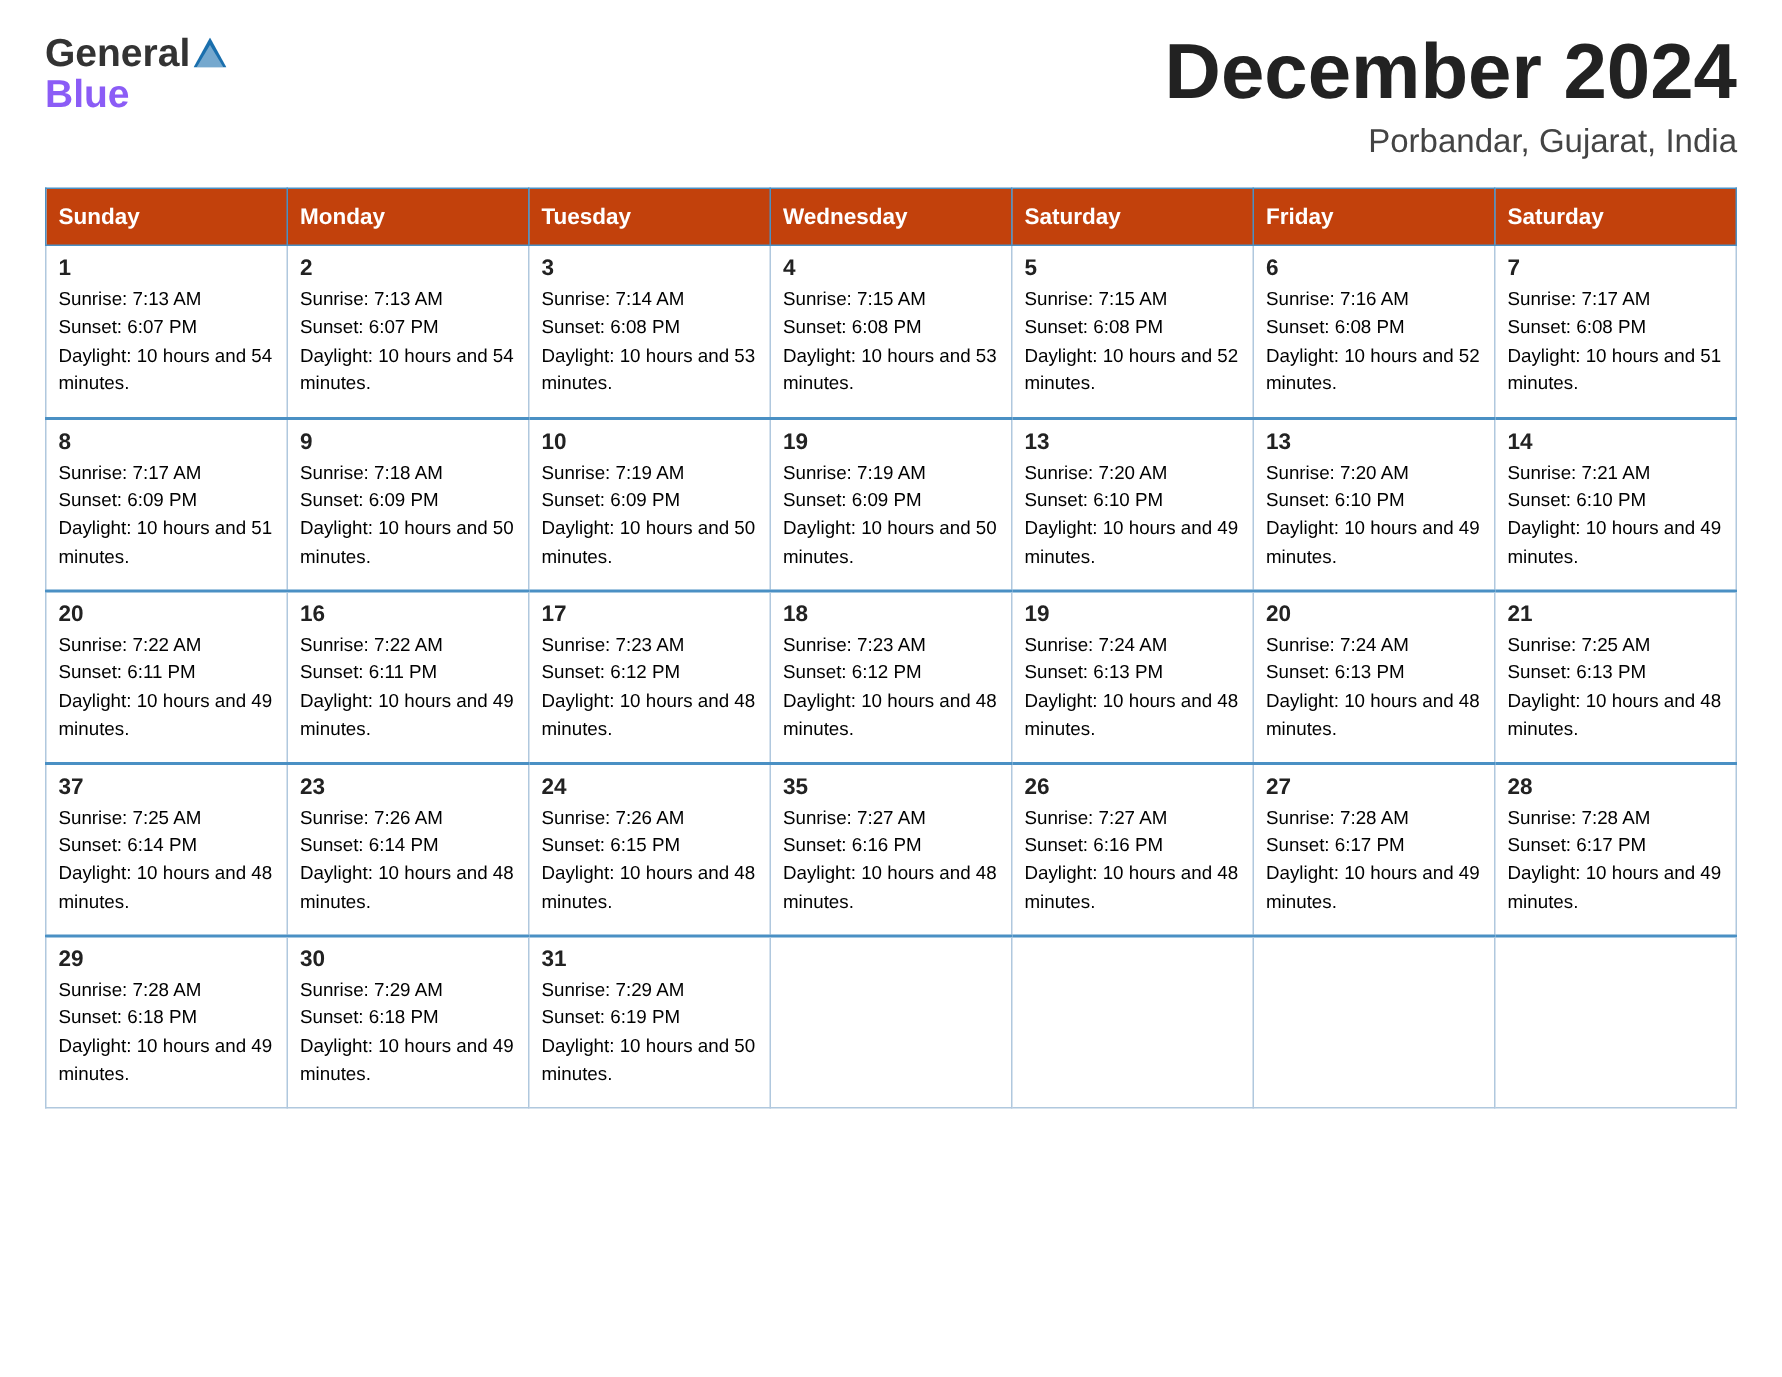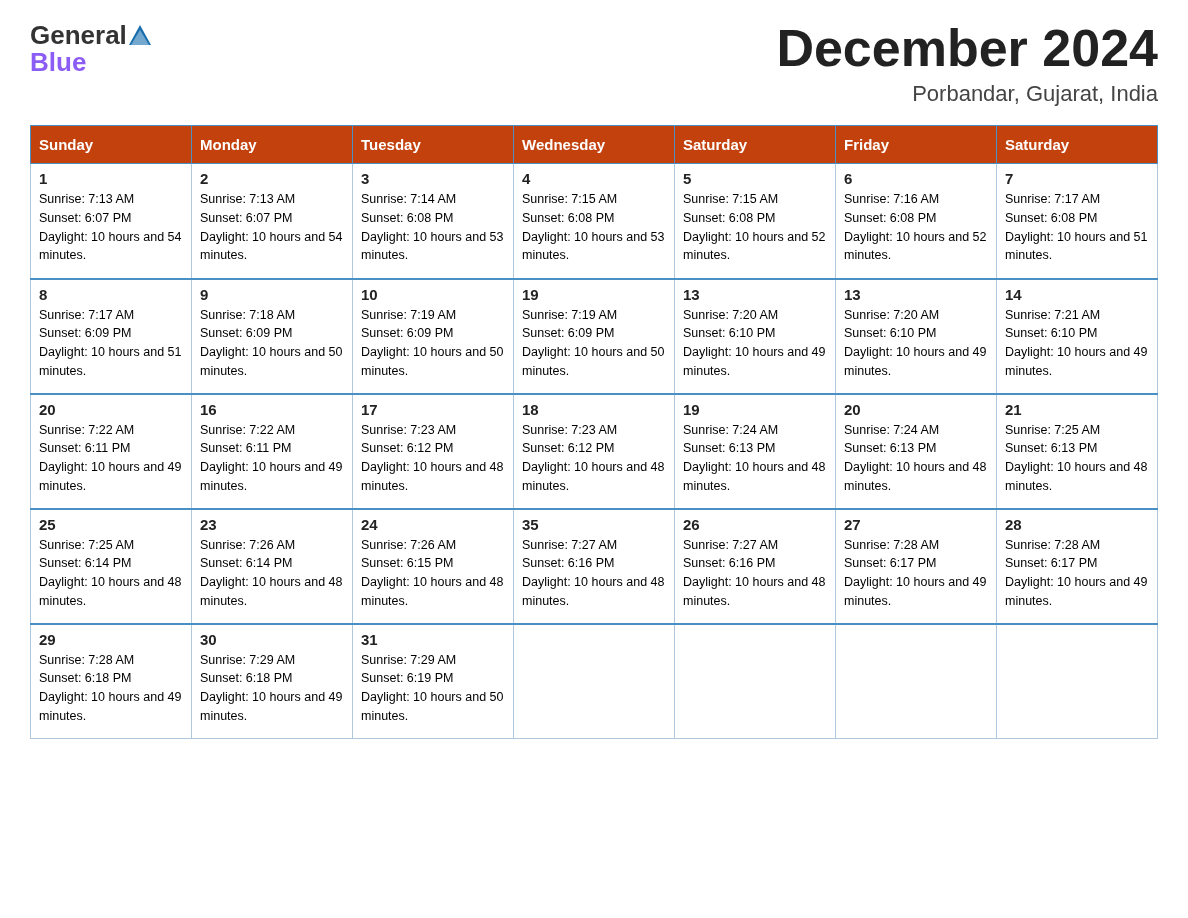--- a/index.html
+++ b/index.html
@@ -230,21 +230,21 @@
           <span class="day-number">20</span>
           <div class="day-info">Sunrise: 7:24 AM<br>Sunset: 6:13 PM<br>Daylight: 10 hours and 48 minutes.</div>
         </td>
         <td>
           <span class="day-number">21</span>
           <div class="day-info">Sunrise: 7:25 AM<br>Sunset: 6:13 PM<br>Daylight: 10 hours and 48 minutes.</div>
         </td>
       </tr>
       <tr>
         <td>
-          <span class="day-number">25</span>
+          <span class="day-number">37</span>
           <div class="day-info">Sunrise: 7:25 AM<br>Sunset: 6:14 PM<br>Daylight: 10 hours and 48 minutes.</div>
         </td>
         <td>
           <span class="day-number">23</span>
           <div class="day-info">Sunrise: 7:26 AM<br>Sunset: 6:14 PM<br>Daylight: 10 hours and 48 minutes.</div>
         </td>
         <td>
           <span class="day-number">24</span>
           <div class="day-info">Sunrise: 7:26 AM<br>Sunset: 6:15 PM<br>Daylight: 10 hours and 48 minutes.</div>
         </td>

